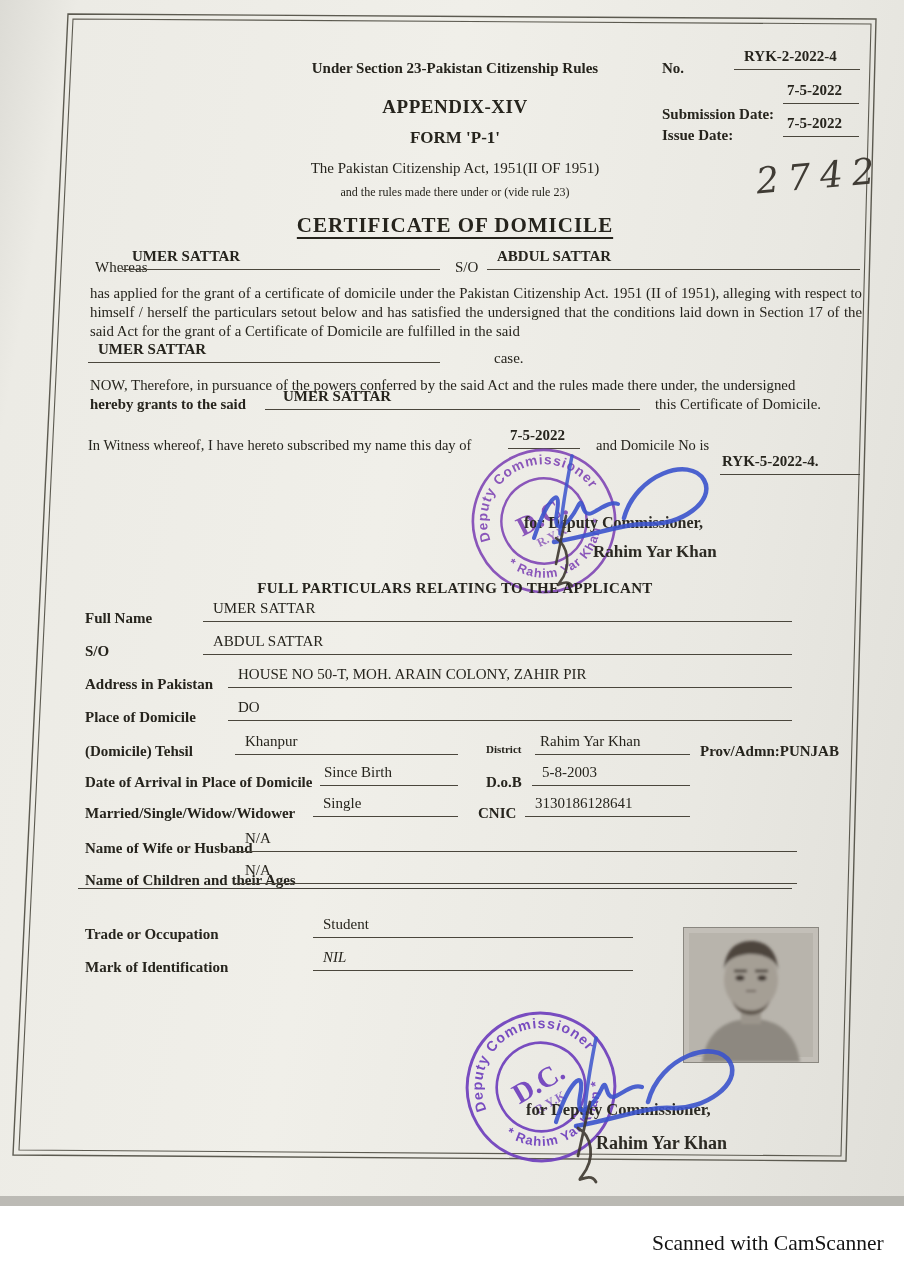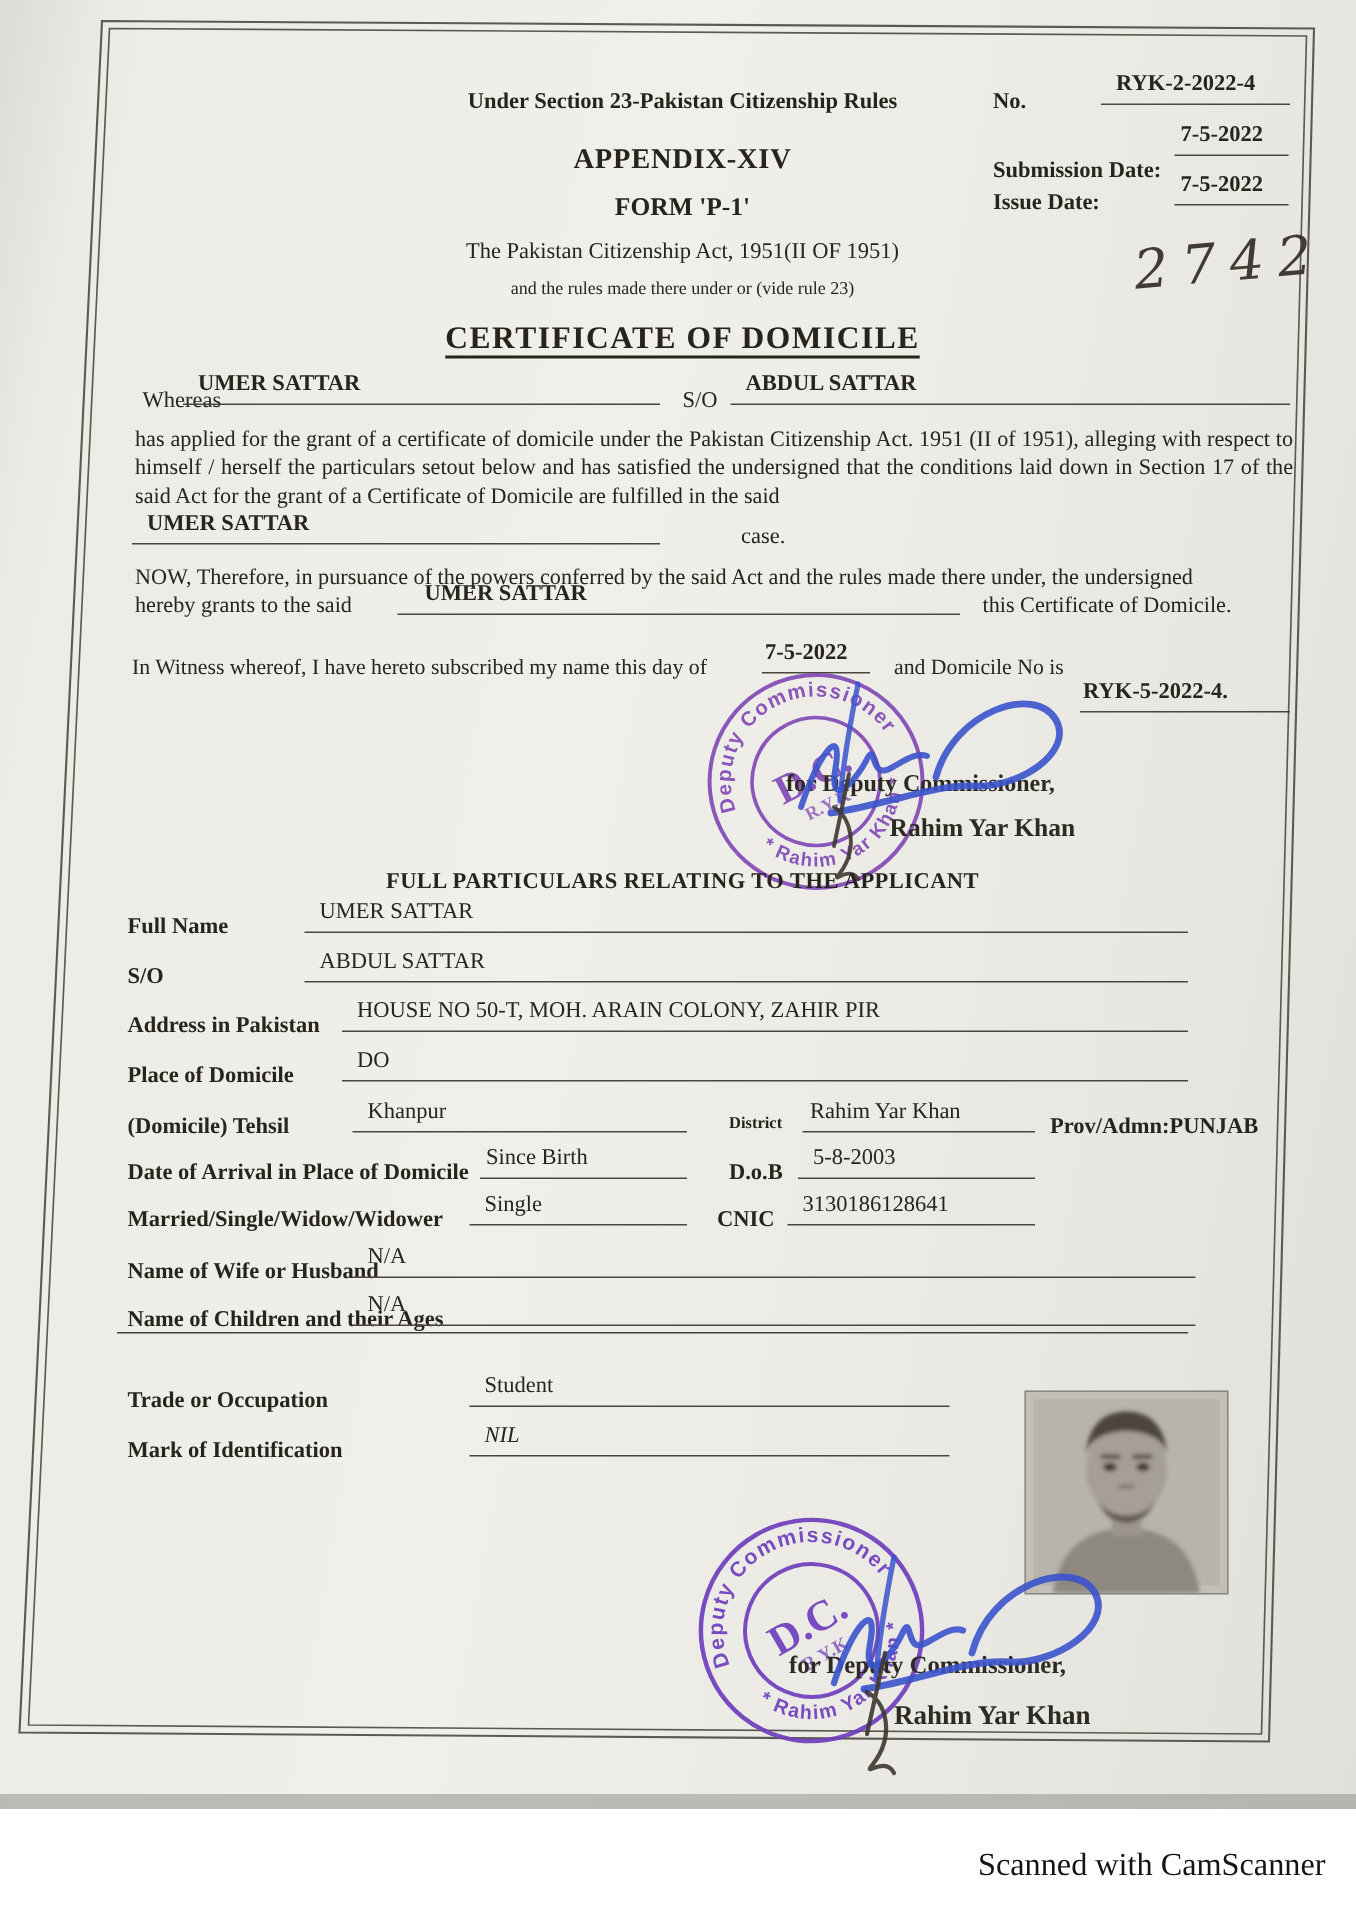--- a/index.html
+++ b/index.html
@@ -56,21 +56,21 @@
     <div class="uline b" style="left:122px;top:248px;width:318px;font-size:15px;"><span>UMER SATTAR</span></div>
     <div class="t" style="left:455px;top:259px;font-size:15px;">S/O</div>
     <div class="uline b" style="left:487px;top:248px;width:373px;font-size:15px;"><span>ABDUL SATTAR</span></div>
 
     <div class="para" style="left:90px;top:284px;width:772px;">has applied for the grant of a certificate of domicile under the Pakistan Citizenship Act. 1951 (II of 1951), alleging with respect to himself / herself the particulars setout below and has satisfied the undersigned that the conditions laid down in Section 17 of the said Act for the grant of a Certificate of Domicile are fulfilled in the said</div>
 
     <div class="uline b" style="left:88px;top:341px;width:352px;font-size:15px;"><span>UMER SATTAR</span></div>
     <div class="t" style="left:478px;top:350px;font-size:15px;margin-left:16px;">case.</div>
 
     <div class="t" style="left:90px;top:377px;font-size:14.8px;">NOW, Therefore, in pursuance of the powers conferred by the said Act and the rules made there under, the undersigned</div>
-    <div class="t" style="left:90px;top:396px;font-size:14.8px;">hereby grants to the said</div>
+    <div class="t" style="left:90px;top:396px;font-size:14.8px;font-weight:bold;">hereby grants to the said</div>
     <div class="uline b" style="left:265px;top:388px;width:375px;font-size:15px;"><span style="padding-left:18px;">UMER SATTAR</span></div>
     <div class="t" style="left:655px;top:396px;font-size:14.8px;">this Certificate of Domicile.</div>
 
     <div class="t" style="left:88px;top:437px;font-size:14.5px;">In Witness whereof, I have hereto subscribed my name this day of</div>
     <div class="uline b" style="left:508px;top:427px;width:72px;font-size:15px;"><span style="padding-left:2px;">7-5-2022</span></div>
     <div class="t" style="left:596px;top:437px;font-size:14.5px;">and Domicile No is</div>
     <div class="uline b" style="left:720px;top:441px;width:140px;font-size:15px;margin-top:12px;"><span style="padding-left:2px;">RYK-5-2022-4.</span></div>
 
     <svg class="stamp" style="left:468px;top:445px;transform:rotate(-27deg);" width="152" height="152" viewBox="0 0 150 150">
       <circle cx="75" cy="75" r="70" fill="none" stroke="#7d42b4" stroke-width="2.6"></circle>

